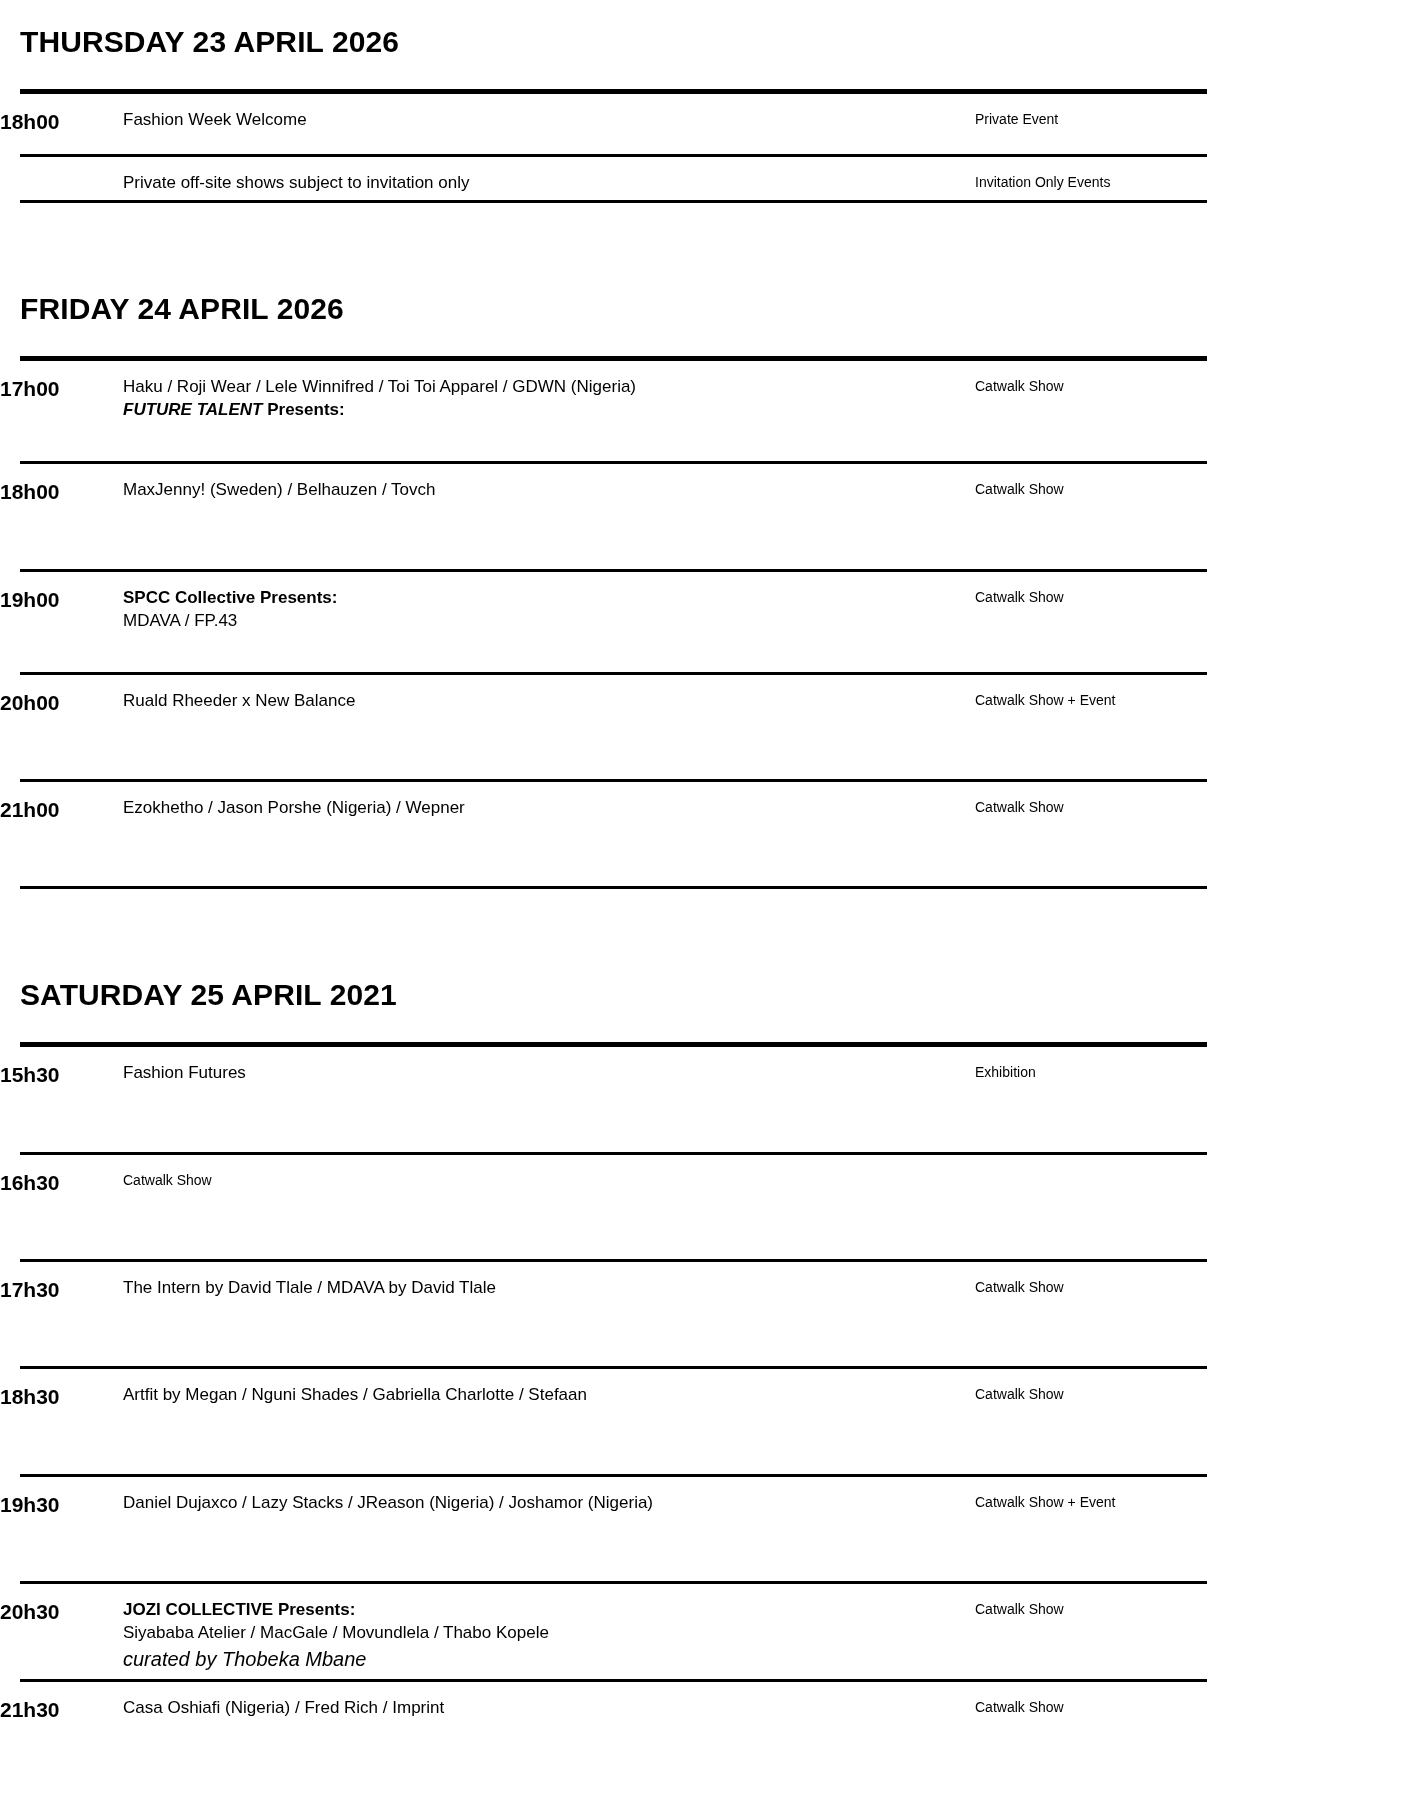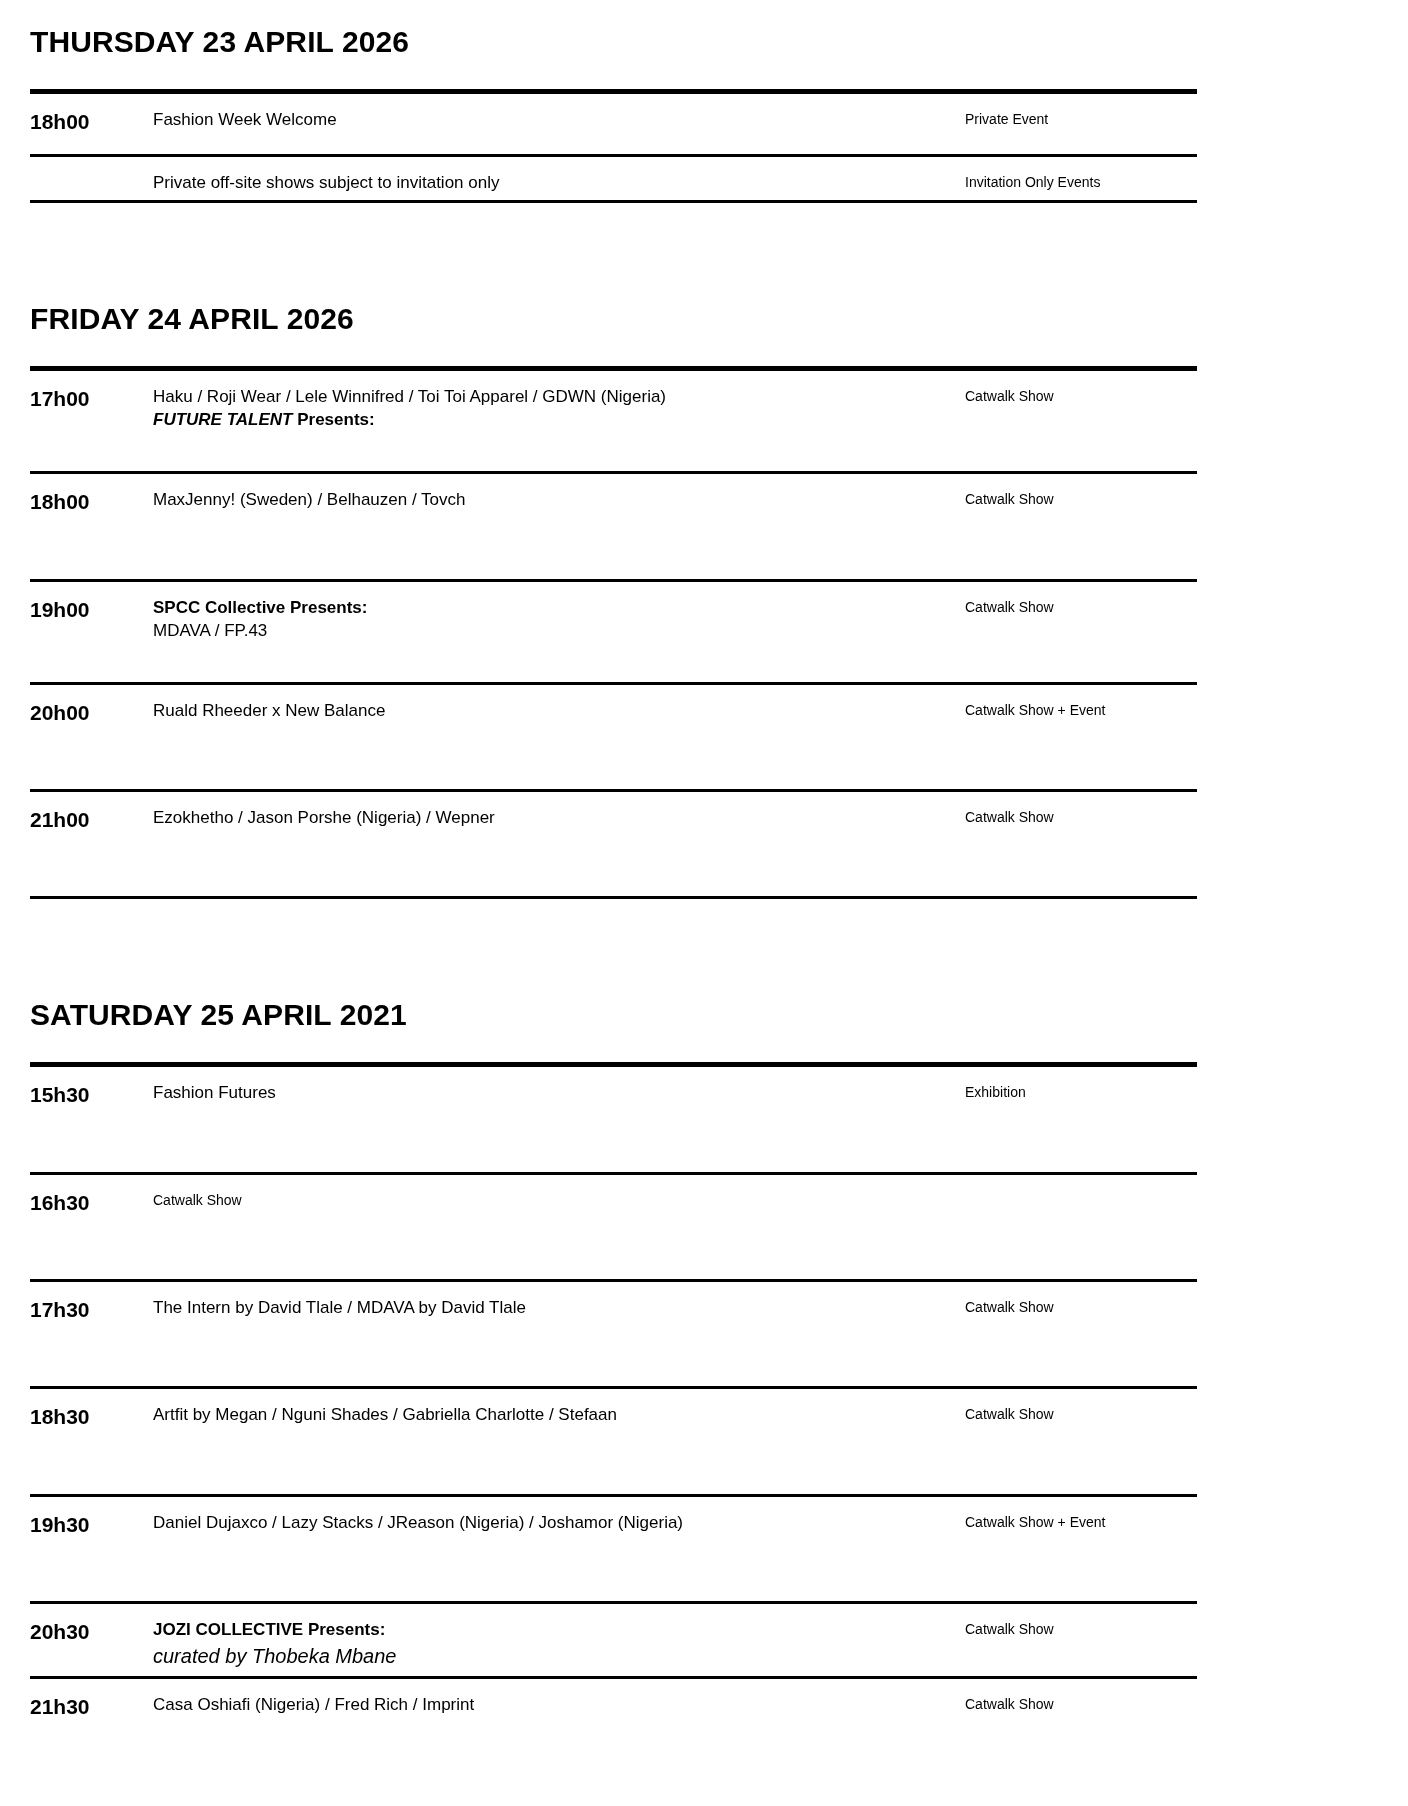--- a/index.html
+++ b/index.html
@@ -16,21 +16,21 @@
     -webkit-font-smoothing: antialiased;
   }
   .page {
     position: relative;
     width: 1408px;
     min-height: 1806px;
     padding: 0;
   }
 
   
-  .day-block { margin: 10px; }
+  .day-block { margin: 0; }
 
   .day-heading {
     font-size: 30px;
     font-weight: bold;
     letter-spacing: 0.1px;
     line-height: 1.1;
     padding-left: 20px;
     padding-bottom: 6px;
     white-space: nowrap;
   }
@@ -47,21 +47,20 @@
     background: #000000;
     margin-left: 20px;
     margin-right: 201px;
   }
 
   
   .row {
     position: relative;
     display: flex;
     align-items: flex-start;
-    padding-left: 20px;
     padding-right: 201px;
   }
 
   .row-time {
     flex: 0 0 123px;
     font-size: 21px;
     font-weight: bold;
     line-height: 1.35;
     padding-top: 14px;
     white-space: nowrap;
@@ -229,20 +228,21 @@
             <div class="desc-line">Daniel Dujaxco  /  Lazy Stacks  /  JReason  (Nigeria)  /  Joshamor  (Nigeria)</div>
           </div>
           <div class="row-type">Catwalk Show + Event</div>
         </div>
         <div class="row-pad-lg"></div>
         <div class="rule-row"></div>
         <div class="row">
           <div class="row-time">20h30</div>
           <div class="row-desc">
             <div class="desc-line bold">JOZI COLLECTIVE Presents:</div>
+            <div class="desc-line">Siyababa Atelier  /  MacGale  /  Movundlela  /  Thabo Kopele</div>
             <div class="desc-line curated">curated by Thobeka Mbane</div>
           </div>
           <div class="row-type">Catwalk Show</div>
         </div>
         <div class="row-pad-xs"></div>
         <div class="rule-row"></div>
         <div class="row">
           <div class="row-time">21h30</div>
           <div class="row-desc">
             <div class="desc-line">Casa Oshiafi  (Nigeria)  /  Fred Rich  /  Imprint</div>

